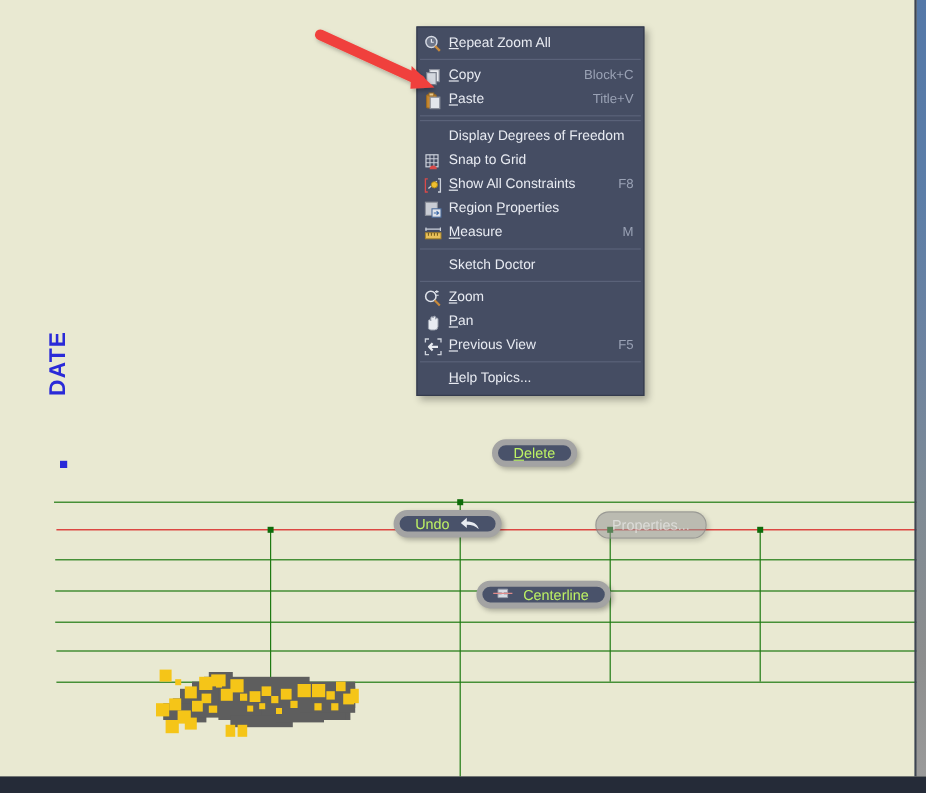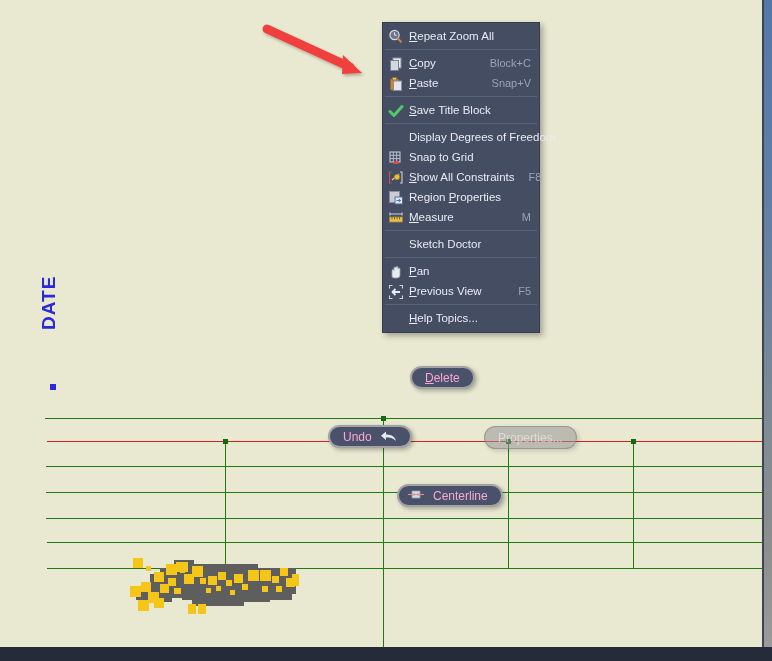--- a/index.html
+++ b/index.html
@@ -82,29 +82,28 @@
   }
   .gsq {
     position: absolute;
     background: #f5c518;
   }
 
   
   #context-menu {
     position: absolute;
     left: 347px; top: 22px;
-    width: 158px;
+    width: 190px;
     background: #454d63;
     border: 1px solid #343b4d;
     box-shadow: 3px 3px 6px rgba(0,0,0,0.30);
     padding: 3px 0 4px 0;
     font-size: 11.5px;
     color: #e8ebf2;
     user-select: none;
-    margin-left: 35px;
   }
   .mi {
     position: relative;
     display: flex;
     align-items: center;
     height: 20px;
     padding-left: 26px;
     padding-right: 8px;
     white-space: nowrap;
   }
@@ -145,36 +144,36 @@
   .fbtn {
     position: absolute;
     display: flex;
     align-items: center;
     justify-content: center;
     gap: 8px;
     height: 23px;
     padding: 0 13px;
     border-radius: 12px;
     background: #49526a;
-    border: 2px solid #a3a3a3;
-    color: #f9a8d4;
+    border: 5px solid #a3a3a3;
+    color: #bef264;
     font-size: 12px;
     box-shadow: 2px 2px 4px rgba(0,0,0,0.28);
     white-space: nowrap;
   }
   .fbtn u { text-decoration: underline; }
   .fbtn.disabled {
     background: rgba(150,150,150,0.55);
     border: 1px solid rgba(120,120,120,0.5);
     color: rgba(240,240,240,0.62);
     box-shadow: 2px 2px 4px rgba(0,0,0,0.16);
   }
   #btn-delete    { left: 410px; top: 366px; }
   #btn-undo      { left: 328px; top: 425px; padding-right: 12px; }
-  #btn-props     { left: 484px; top: 426px; }
+  #btn-props     { left: 496px; top: 426px; }
   #btn-centerline{ left: 397px; top: 484px; padding-left: 8px; }
 </style>
 </head>
 <body>
 
 <div id="app">
 
   <div id="canvas">
 
     <div id="date-label">DATE</div>
@@ -281,34 +280,25 @@
 
     <div class="mi">
       <span class="micon">
         <svg width="16" height="16" viewBox="0 0 16 16">
           <rect x="2.5" y="3" width="8" height="11" rx="1" fill="#c9882e" stroke="#9b6a22" stroke-width="1"></rect>
           <rect x="4.5" y="1.5" width="4" height="2.5" fill="#e8c78a" stroke="#9b6a22" stroke-width="0.8"></rect>
           <rect x="5.5" y="5" width="8" height="9.5" fill="#e3e6ec" stroke="#8a8f9c" stroke-width="1"></rect>
         </svg>
       </span>
       <span class="mlabel"><u>P</u>aste</span>
-      <span class="maccel">Snap+V</span>
-    </div>
-
-    <div class="msep"></div>
-
-    <div class="mi">
-      <span class="micon">
-        <svg width="16" height="16" viewBox="0 0 16 16">
-          <path d="M2 8.5 L6 12.5 L14 3.5" stroke="#4fc96a" stroke-width="3" fill="none" stroke-linecap="round" stroke-linejoin="round"></path>
-        </svg>
-      </span>
-      <span class="mlabel"><u>S</u>ave Title Block</span>
-      <span class="maccel"></span>
-    </div>
+      <span class="maccel">Title+V</span>
+    </div>
+
+    <div class="msep"></div>
+
 
     <div class="msep"></div>
 
     <div class="mi">
       <span class="micon"></span>
       <span class="mlabel">Display Degrees of Freedom</span>
       <span class="maccel"></span>
     </div>
 
     <div class="mi">
@@ -372,20 +362,32 @@
     <div class="msep"></div>
 
     <div class="mi">
       <span class="micon"></span>
       <span class="mlabel">Sketch Doctor</span>
       <span class="maccel"></span>
     </div>
 
     <div class="msep"></div>
 
+    <div class="mi">
+      <span class="micon">
+        <svg width="16" height="16" viewBox="0 0 16 16">
+          <circle cx="6" cy="6" r="4.3" fill="none" stroke="#dde1e9" stroke-width="1.3"></circle>
+          <path d="M9.5 2 h3 M11 0.8 v2.4" stroke="#dde1e9" stroke-width="0.9"></path>
+          <path d="M9.5 5 h3" stroke="#dde1e9" stroke-width="0.9"></path>
+          <line x1="9.2" y1="9.2" x2="13.5" y2="13.6" stroke="#c98a3a" stroke-width="1.8"></line>
+        </svg>
+      </span>
+      <span class="mlabel"><u>Z</u>oom</span>
+      <span class="maccel"></span>
+    </div>
 
     <div class="mi">
       <span class="micon">
         <svg width="16" height="16" viewBox="0 0 16 16">
           <path d="M4 13 V6.5 a1 1 0 0 1 2 0 V4 a1 1 0 0 1 2 0 V3.5 a1 1 0 0 1 2 0 V5 a1 1 0 0 1 2 0 V11 a3 3 0 0 1 -3 3 H6 z" fill="#e8ebf1" stroke="#9aa0ad" stroke-width="0.8"></path>
         </svg>
       </span>
       <span class="mlabel"><u>P</u>an</span>
       <span class="maccel"></span>
     </div>

